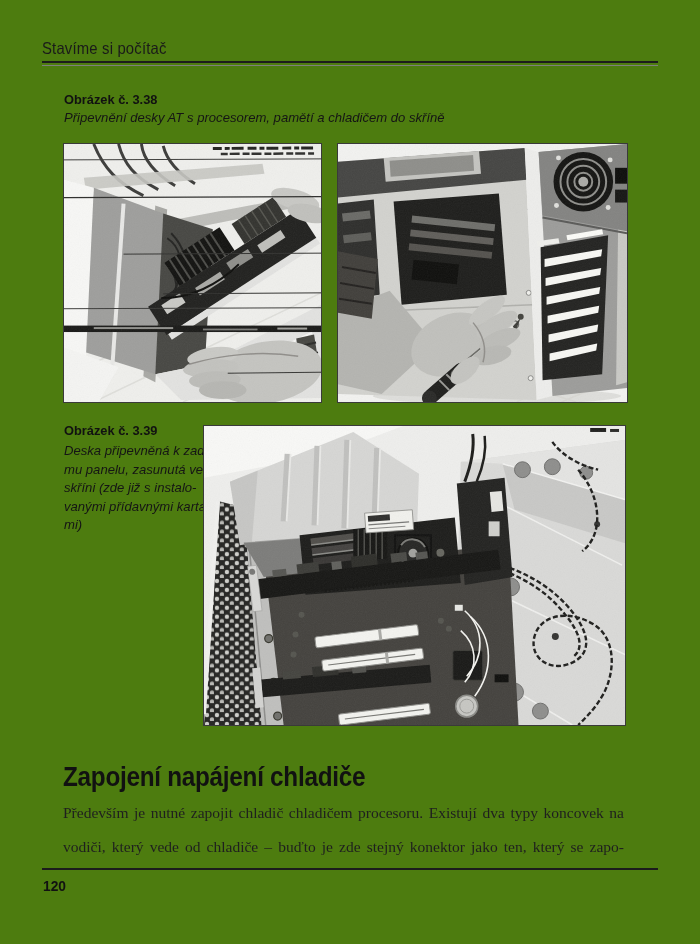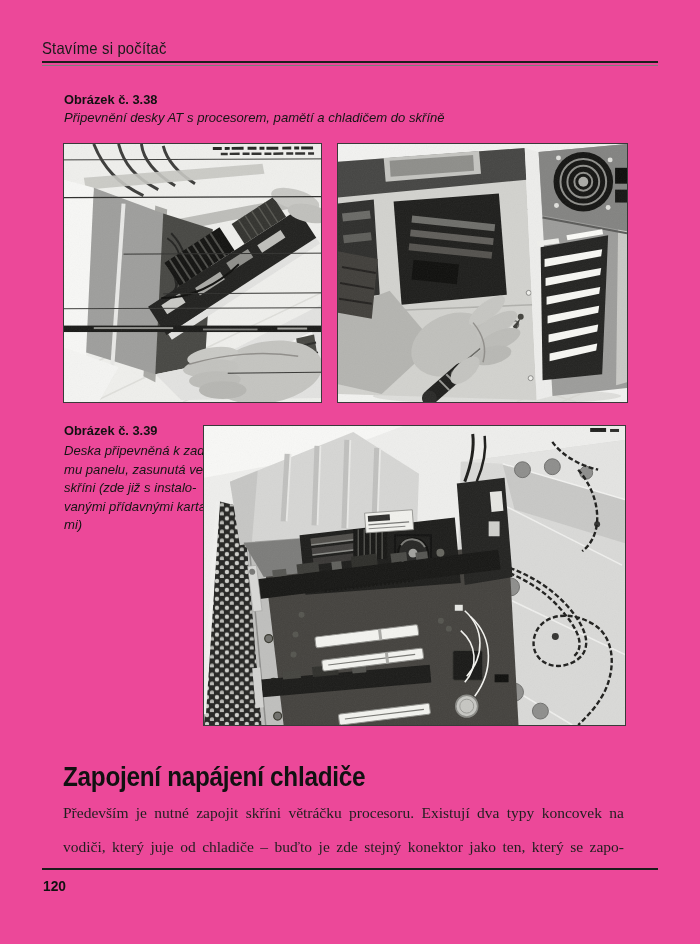--- a/index.html
+++ b/index.html
@@ -1,17 +1,17 @@
 <!DOCTYPE html>
 <html><head>
 <meta charset="utf-8">
 <style>
   html,body{margin:0;padding:0;background:#fff;}
   .page{
-    position:relative;width:700px;height:944px;background:#ec4899;
+    position:relative;width:700px;height:944px;background:#4d7c0f;
     font-family:"Liberation Sans",sans-serif;color:#1a1a1a;overflow:hidden;
   }
   
   .header-title{
     position:absolute;left:42px;top:39px;font-size:16.5px;font-weight:400;
     transform:scaleX(.9);transform-origin:left top;white-space:nowrap;letter-spacing:.2px;
   }
   .header-rule{
     position:absolute;left:42px;top:61px;width:616px;height:2px;
     border-top:2.5px solid #1c1c1c;border-bottom:1px solid #7e7e7c;
@@ -459,20 +459,20 @@
       </g>
 
       <rect x="388" y="2" width="16" height="4" fill="#1f1f1d"></rect>
       <rect x="408" y="3" width="9" height="3" fill="#2a2a28"></rect>
       <rect width="423" height="301" filter="url(#gr3)" opacity="0.07"></rect>
     </svg>
   </figure>
 
   <h1 class="section-heading">Zapojení napájení chladiče</h1>
   <div class="paragraph">
-    <p class="p-line">Především je nutné zapojit skříni větráčku procesoru. Existují dva typy koncovek na</p>
-    <p class="p-line">vodiči, který juje od chladiče – buďto je zde stejný konektor jako ten, který se zapo-</p>
+    <p class="p-line">Především je nutné zapojit chladič chladičem procesoru. Existují dva typy koncovek na</p>
+    <p class="p-line">vodiči, který vede od chladiče – buďto je zde stejný konektor jako ten, který se zapo-</p>
   </div>
 
   <div class="footer-rule"></div>
   <div class="page-number">120</div>
 
 </div>
 
 </body></html>

